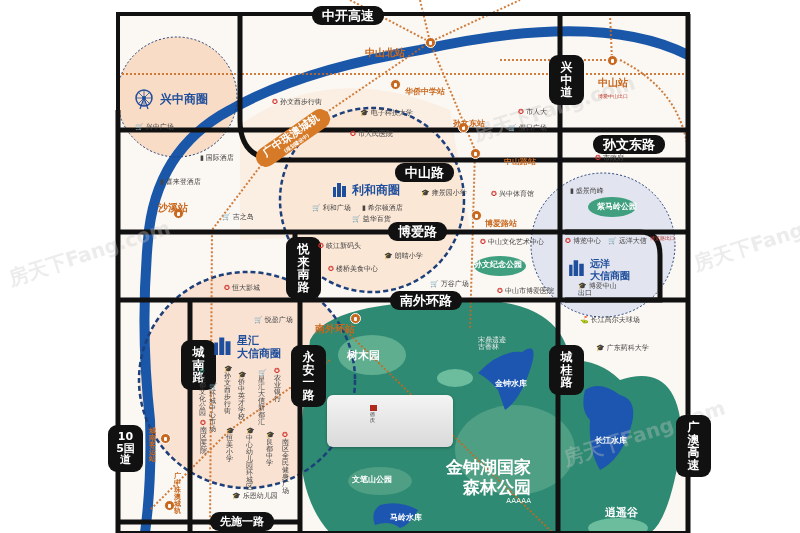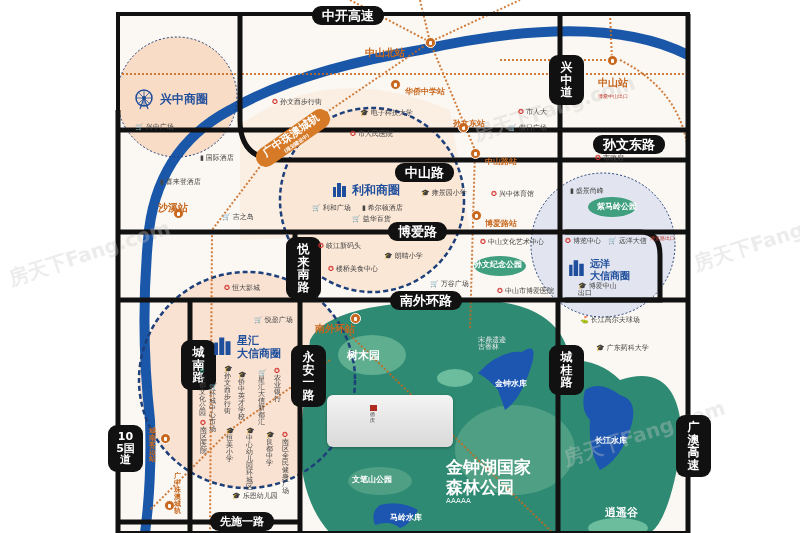--- a/index.html
+++ b/index.html
@@ -11,21 +11,21 @@
   .poi-edu .ic{color:#222;}
   .poi-shop .ic{color:#333;}
   .station{position:absolute;font-size:10px;font-weight:bold;color:#c8681e;white-space:nowrap;line-height:1;margin-top:8px;}
   .st-dot{position:absolute;width:11px;height:11px;border-radius:50%;background:#c8681e;border:1.5px solid #fff;box-sizing:border-box;}
   .st-dot::after{content:"";position:absolute;left:3px;top:2.5px;width:3px;height:4px;background:#fff;border-radius:1px;}
   .road-tag{position:absolute;background:#111;color:#fff;font-weight:bold;border-radius:9px;text-align:center;line-height:1.05;}
   .road-tag.h{height:19px;line-height:19px;font-size:13px;padding:0 10px;}
   .road-tag.v{width:19px;font-size:12px;padding:6px 8px;word-break:break-all;}
   .biz-title{position:absolute;font-weight:bold;color:#1f4e9c;white-space:nowrap;line-height:1.15;}
   .bld{position:absolute;width:16px;height:16px;}
-  .green-lbl{position:absolute;color:#fff;font-weight:bold;white-space:nowrap;line-height:1.1;text-align:left;}
+  .green-lbl{position:absolute;color:#fff;font-weight:bold;white-space:nowrap;line-height:1.1;text-align:right;}
   .brand-card{position:absolute;left:327px;top:395px;width:126px;height:52px;border-radius:6px;background:linear-gradient(180deg,#f4f4f4,#d9d9d9);box-shadow:0 1px 3px rgba(0,0,0,.3);}
   .brand-name{position:absolute;left:8px;top:6px;font-size:34px;font-family:"DejaVu Serif",serif;color:#222;letter-spacing:22px;line-height:1;}
   .brand-sub{position:absolute;left:43px;top:17px;width:8px;font-size:5px;color:#333;line-height:1.1;}
   .brand-seal{position:absolute;left:43px;top:10px;width:7px;height:6px;background:#b02a20;}
   .wm{position:absolute;color:rgba(200,200,200,.35);font-size:20px;font-weight:bold;transform:rotate(-18deg);white-space:nowrap;}
 </style>
 </head>
 <body>
 
 <div id="map">
@@ -119,21 +119,21 @@
 
   <div class="st-dot" style="left:425px;top:37px"></div>
   <div class="station" style="left:365px;top:40px">中山北站</div>
   <div class="st-dot" style="left:607px;top:55px"></div>
   <div class="station" style="left:598px;top:70px">中山站</div>
   <div class="st-dot" style="left:390px;top:79px"></div>
   <div class="station" style="left:405px;top:80px;font-size:8px">华侨中学站</div>
   <div class="st-dot" style="left:458px;top:122px"></div>
   <div class="station" style="left:453px;top:112px;font-size:8px">孙文东站</div>
   <div class="st-dot" style="left:470px;top:148px"></div>
-  <div class="station" style="left:485px;top:150px;font-size:8px">中山路站</div>
+  <div class="station" style="left:504px;top:150px;font-size:8px">中山路站</div>
   <div class="st-dot" style="left:471px;top:210px"></div>
   <div class="station" style="left:485px;top:212px;font-size:8px">博爱路站</div>
   <div class="st-dot" style="left:173px;top:208px"></div>
   <div class="station" style="left:158px;top:195px">沙溪站</div>
   <div class="st-dot" style="left:350px;top:313px"></div>
   <div class="station" style="left:315px;top:316px;font-size:10px">南外环站</div>
   <div class="st-dot" style="left:160px;top:433px"></div>
   <div class="station" style="left:149px;top:420px;font-size:7px;width:8px;white-space:normal;line-height:1">城南客运站</div>
   <div class="st-dot" style="left:164px;top:500px"></div>
   <div class="station" style="left:174px;top:465px;font-size:7px;width:8px;white-space:normal;line-height:1">广中珠澳城轨</div>

